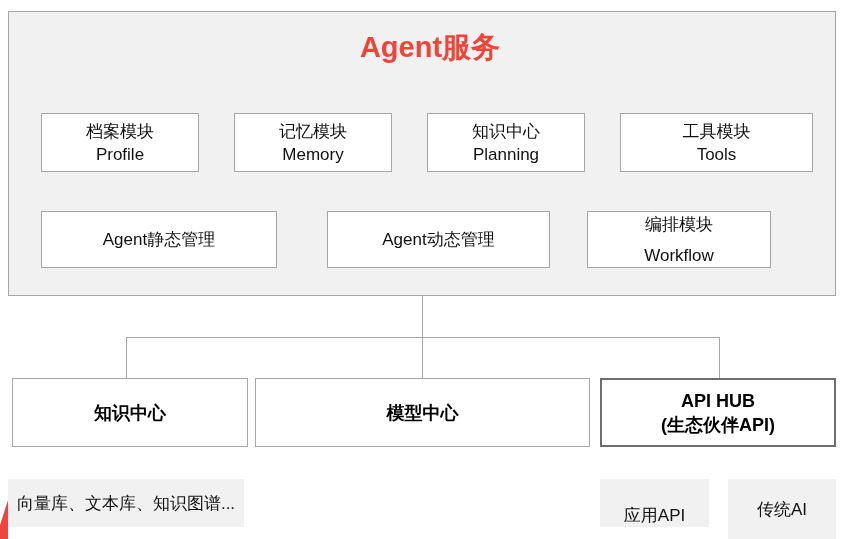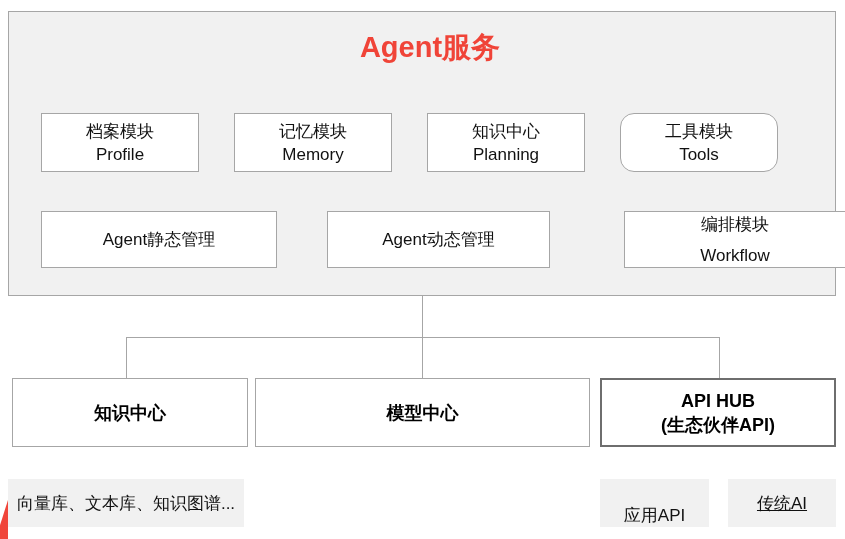--- a/index.html
+++ b/index.html
@@ -63,27 +63,27 @@
     line-height: 23px;
   }
   .mod-box .cn { display: block; }
   .mod-box .en { display: block; }
 
   
   .r1 { top: 101px; height: 59px; }
   .r1a { left: 32px;  width: 158px; }
   .r1b { left: 225px; width: 158px; }
   .r1c { left: 418px; width: 158px; }
-  .r1d { left: 611px; width: 158px; border-radius: 14px; }
+  .r1d { left: 611px; width: 193px; }
 
   
   .r2 { top: 199px; height: 57px; }
   .r2a { left: 32px;  width: 236px; }
   .r2b { left: 318px; width: 223px; }
-  .r2c { left: 615px; width: 222px; gap: 8px; }
+  .r2c { left: 578px; width: 184px; gap: 8px; }
 
   
   .conn {
     position: absolute;
     background: #A6A6A6;
   }
   .conn-v { width: 1px; }
   .conn-h { height: 1px; }
 
   
@@ -119,21 +119,21 @@
     justify-content: center;
     text-align: center;
     color: #111111;
     font-size: 17px;
     line-height: 23px;
     padding: 0 6px;
   }
   .fb-a { left: 8px;   top: 479px; width: 236px; height: 48px; }
   .fb-b { left: 255px; top: 479px; width: 335px; height: 48px; }
   .fb-c { left: 600px; top: 479px; width: 109px; height: 48px; align-items: flex-end; }
-  .fb-d { left: 728px; top: 479px; width: 108px; height: 48px; text-decoration: underline; }
+  .fb-d { left: 728px; top: 479px; width: 108px; height: 60px; }
 
   
   .corner-mark {
     position: absolute;
     left: -6px;
     top: 500px;
     width: 26px;
     height: 44px;
     overflow: hidden;
     pointer-events: none;

